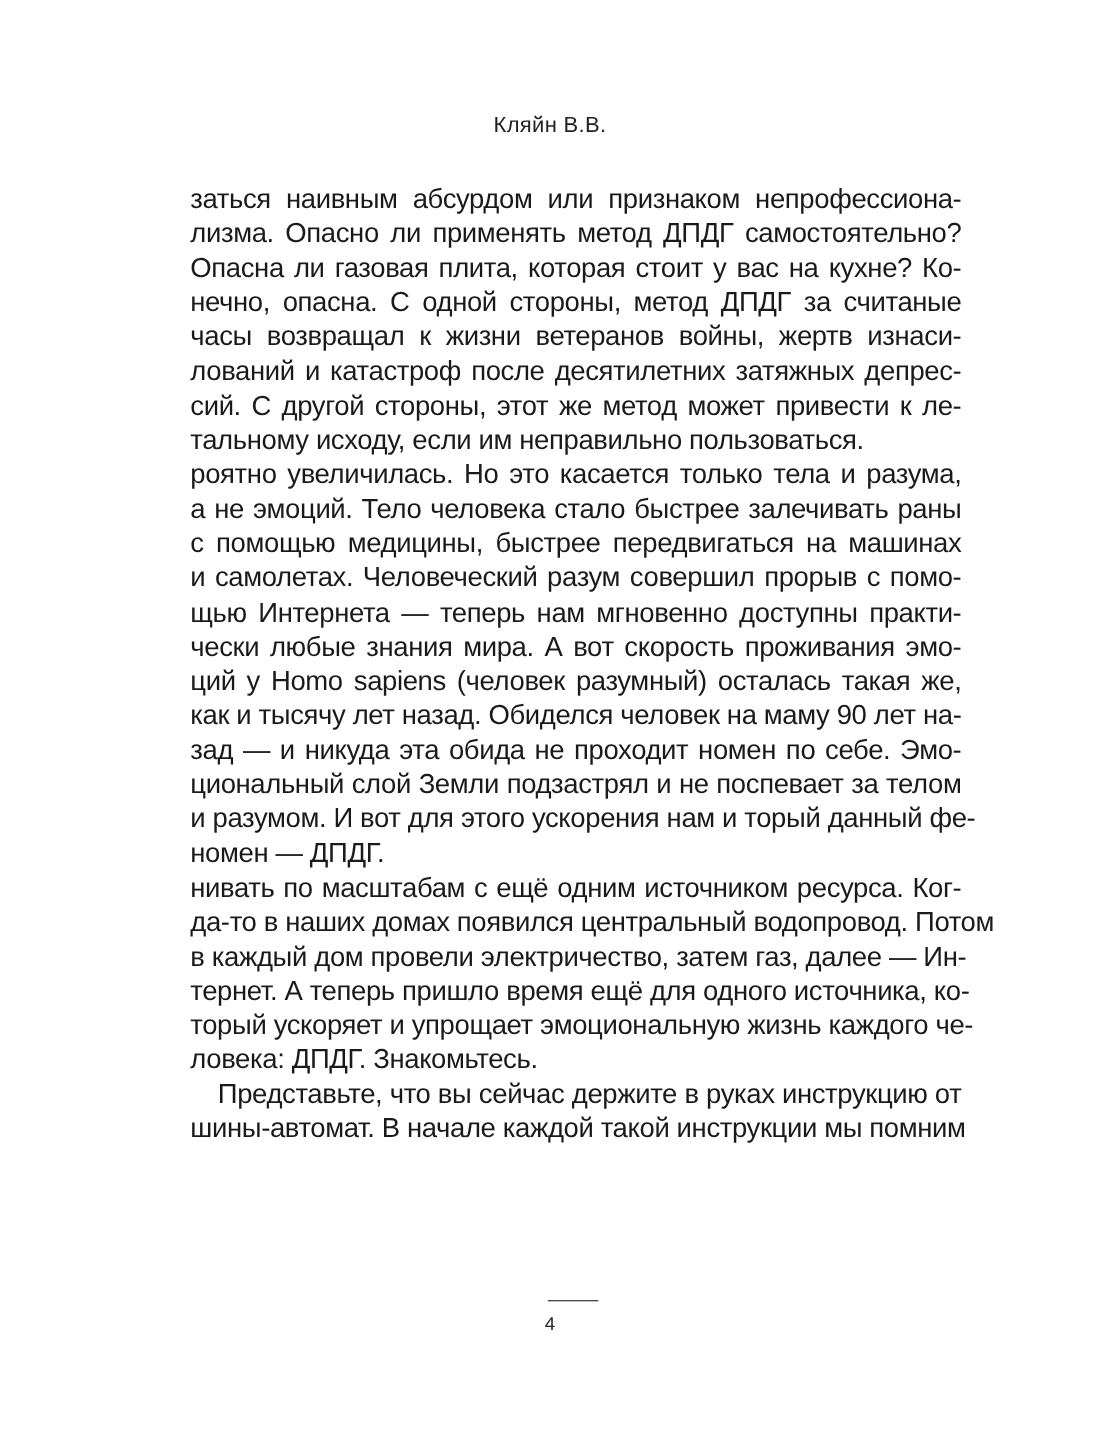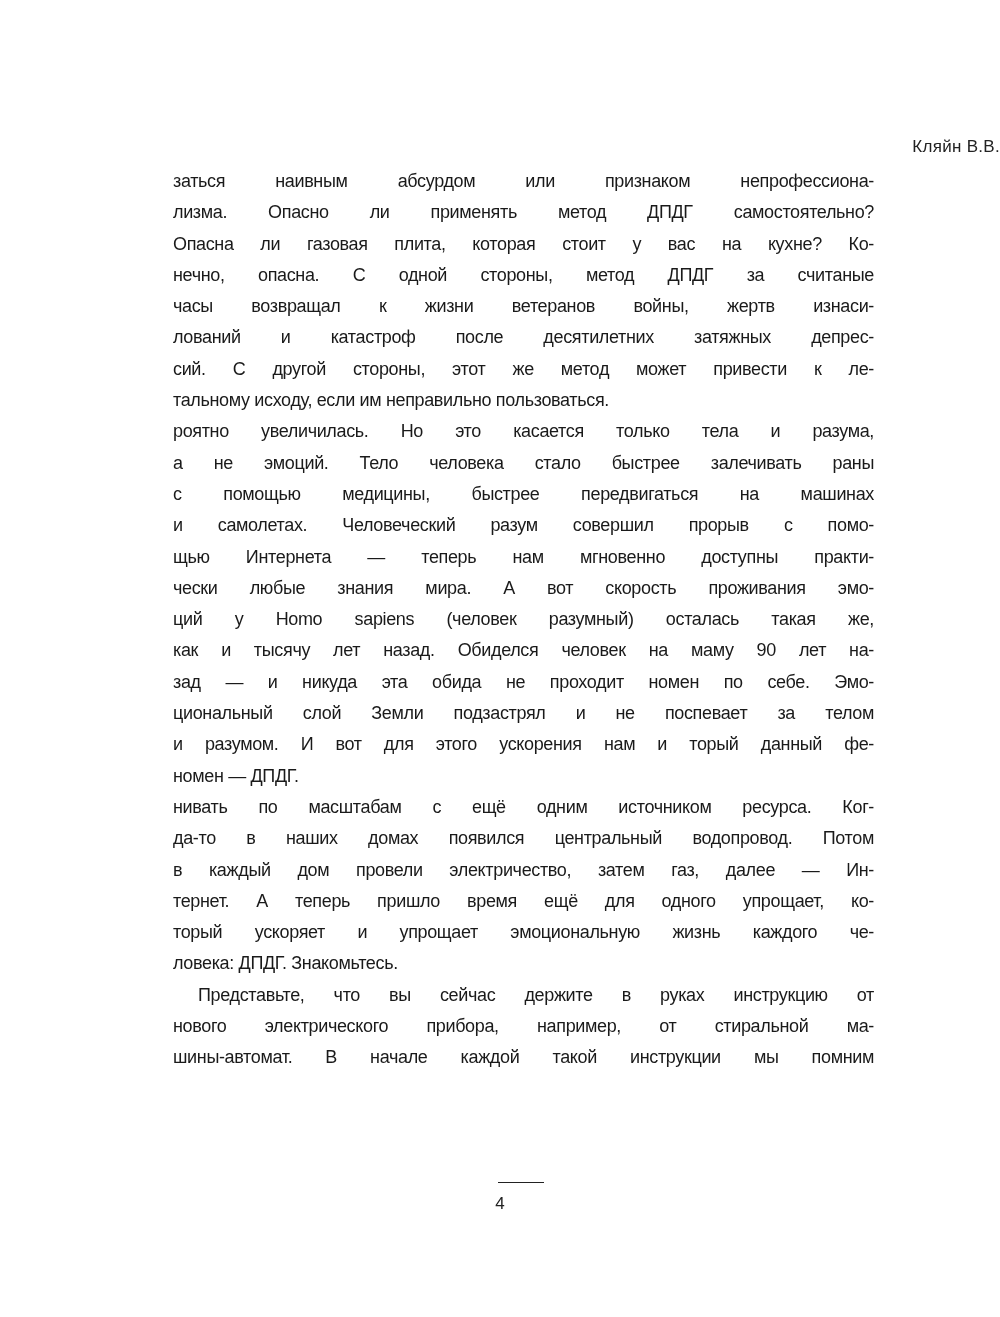--- a/index.html
+++ b/index.html
@@ -13,37 +13,36 @@
       position: relative;
       overflow: hidden;
       color: #1a1a1a;
       font-family: "Liberation Sans", sans-serif;
     }
     .running-head {
       position: absolute;
       top: 103px;
       left: 0;
       width: 1000px;
-      text-align: right;
-      font-size: 17px;
+      text-align: center;
+      font-size: 20px;
       letter-spacing: 0.3px;
       color: #222;
-      margin-top: 34px;
     }
     .body-text {
       position: absolute;
       top: 166px;
       left: 173px;
       width: 701px;
     }
     .line {
       display: block;
       height: 31.3px;
       line-height: 31.3px;
-      font-size: 18px;
+      font-size: 25px;
       white-space: nowrap;
       text-align: justify;
       text-align-last: justify;
       letter-spacing: -0.35px;
       word-spacing: 0px;
       transform-origin: left center;
     }
     .line.indent {
       padding-left: 25px;
     }
@@ -100,27 +99,26 @@
       <span class="line">зад — и никуда эта обида не проходит номен по себе. Эмо-</span>
       <span class="line">циональный слой Земли подзастрял и не поспевает за телом</span>
       <span class="line">и разумом. И вот для этого ускорения нам и торый данный фе-</span>
       <span class="line last">номен — ДПДГ.</span>
     </div>
 
     <div>
       <span class="line">нивать по масштабам с ещё одним источником ресурса. Ког-</span>
       <span class="line">да-то в наших домах появился центральный водопровод. Потом</span>
       <span class="line">в каждый дом провели электричество, затем газ, далее — Ин-</span>
-      <span class="line">тернет. А теперь пришло время ещё для одного упрощает, ко-</span>
+      <span class="line">тернет. А теперь пришло время ещё для одного источника, ко-</span>
       <span class="line">торый ускоряет и упрощает эмоциональную жизнь каждого че-</span>
       <span class="line last">ловека: ДПДГ. Знакомьтесь.</span>
     </div>
 
     <div>
       <span class="line indent">Представьте, что вы сейчас держите в руках инструкцию от</span>
-      <span class="line">нового электрического прибора, например, от стиральной ма-</span>
       <span class="line">шины-автомат. В начале каждой такой инструкции мы помним</span>
     </div>
   </div>
 
   <div class="footer-rule"></div>
   <div class="page-number">4</div>
 </div>
 
 </body></html>

